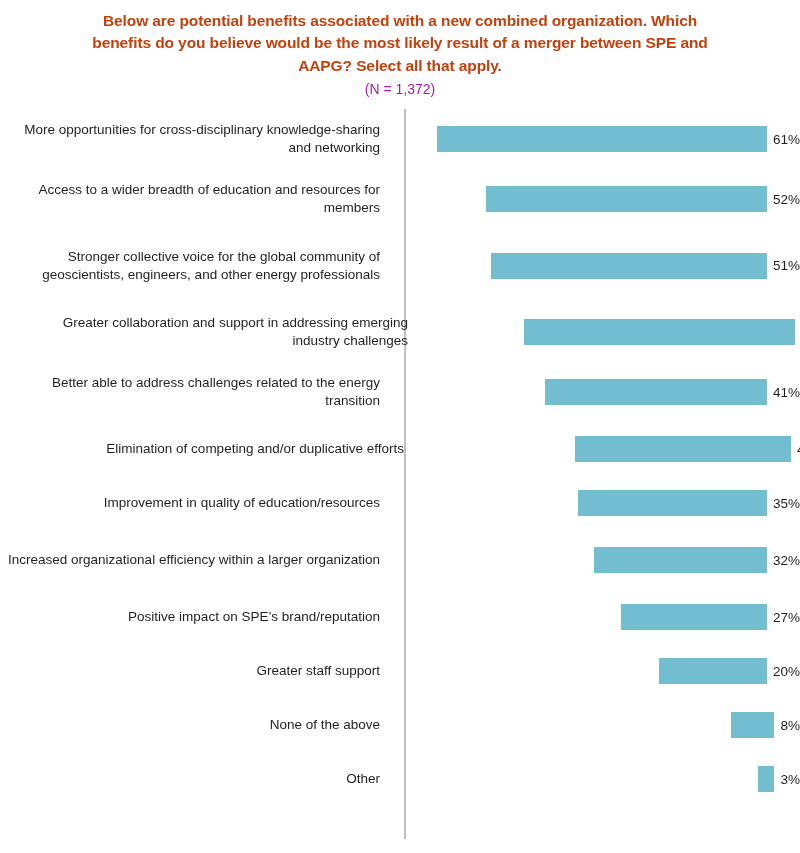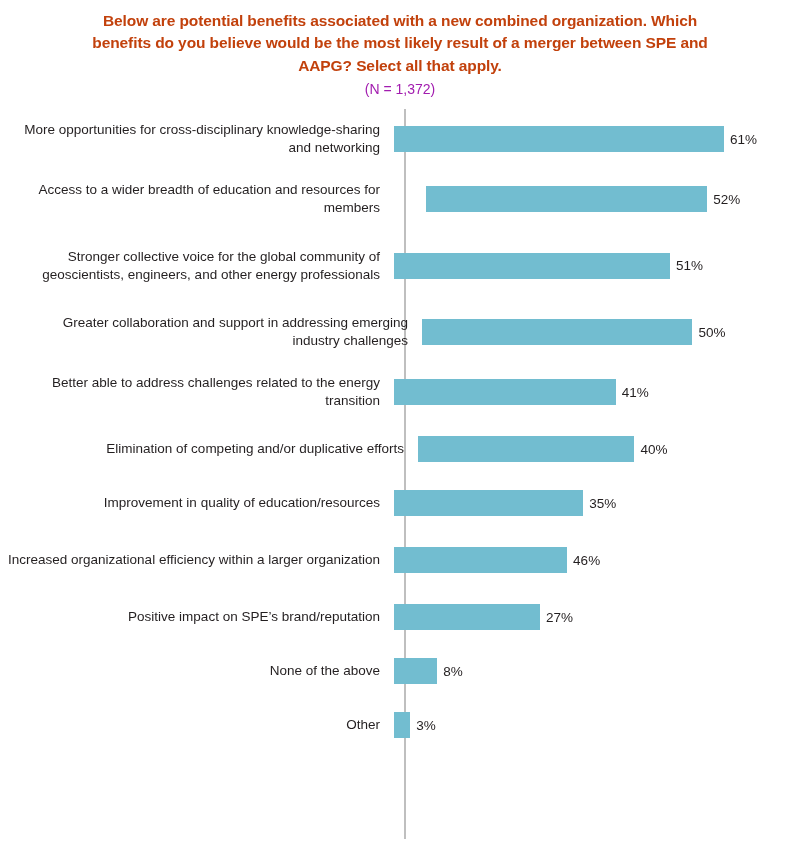--- a/index.html
+++ b/index.html
@@ -86,20 +86,21 @@
     color: #231f20;
   }
 
   .bar-zone {
     position: relative;
     flex: 1;
     height: 100%;
     display: flex;
     align-items: center;
     padding-left: 2px;
+    justify-content: flex-end;
   }
 
   .bar {
     height: 26px;
     background: #72bdd0;
   }
 
   .bar-value {
     font-size: 13.5px;
     color: #231f20;
@@ -166,31 +167,38 @@
           <div class="cat-label">Improvement in quality of education/resources</div>
           <div class="bar-zone">
             <div class="bar" style="width: 189.344px; background: rgb(114, 189, 208);"></div>
             <div class="bar-value">35%</div>
           </div>
         </div>
         <div class="row" style="height: 60px;">
           <div class="cat-label">Increased organizational efficiency within a larger organization</div>
           <div class="bar-zone">
             <div class="bar" style="width: 173.115px; background: rgb(114, 189, 208);"></div>
-            <div class="bar-value">46%</div>
+            <div class="bar-value">32%</div>
           </div>
         </div>
         <div class="row" style="height: 54px;">
           <div class="cat-label">Positive impact on SPE’s brand/reputation</div>
           <div class="bar-zone">
             <div class="bar" style="width: 146.066px; background: rgb(114, 189, 208);"></div>
             <div class="bar-value">27%</div>
           </div>
         </div>
         <div class="row" style="height: 54px;">
+          <div class="cat-label">Greater staff support</div>
+          <div class="bar-zone">
+            <div class="bar" style="width: 108.197px; background: rgb(114, 189, 208);"></div>
+            <div class="bar-value">20%</div>
+          </div>
+        </div>
+        <div class="row" style="height: 54px;">
           <div class="cat-label">None of the above</div>
           <div class="bar-zone">
             <div class="bar" style="width: 43.2787px; background: rgb(114, 189, 208);"></div>
             <div class="bar-value">8%</div>
           </div>
         </div>
         <div class="row" style="height: 54px;">
           <div class="cat-label">Other</div>
           <div class="bar-zone">
             <div class="bar" style="width: 16.2295px; background: rgb(114, 189, 208);"></div>

